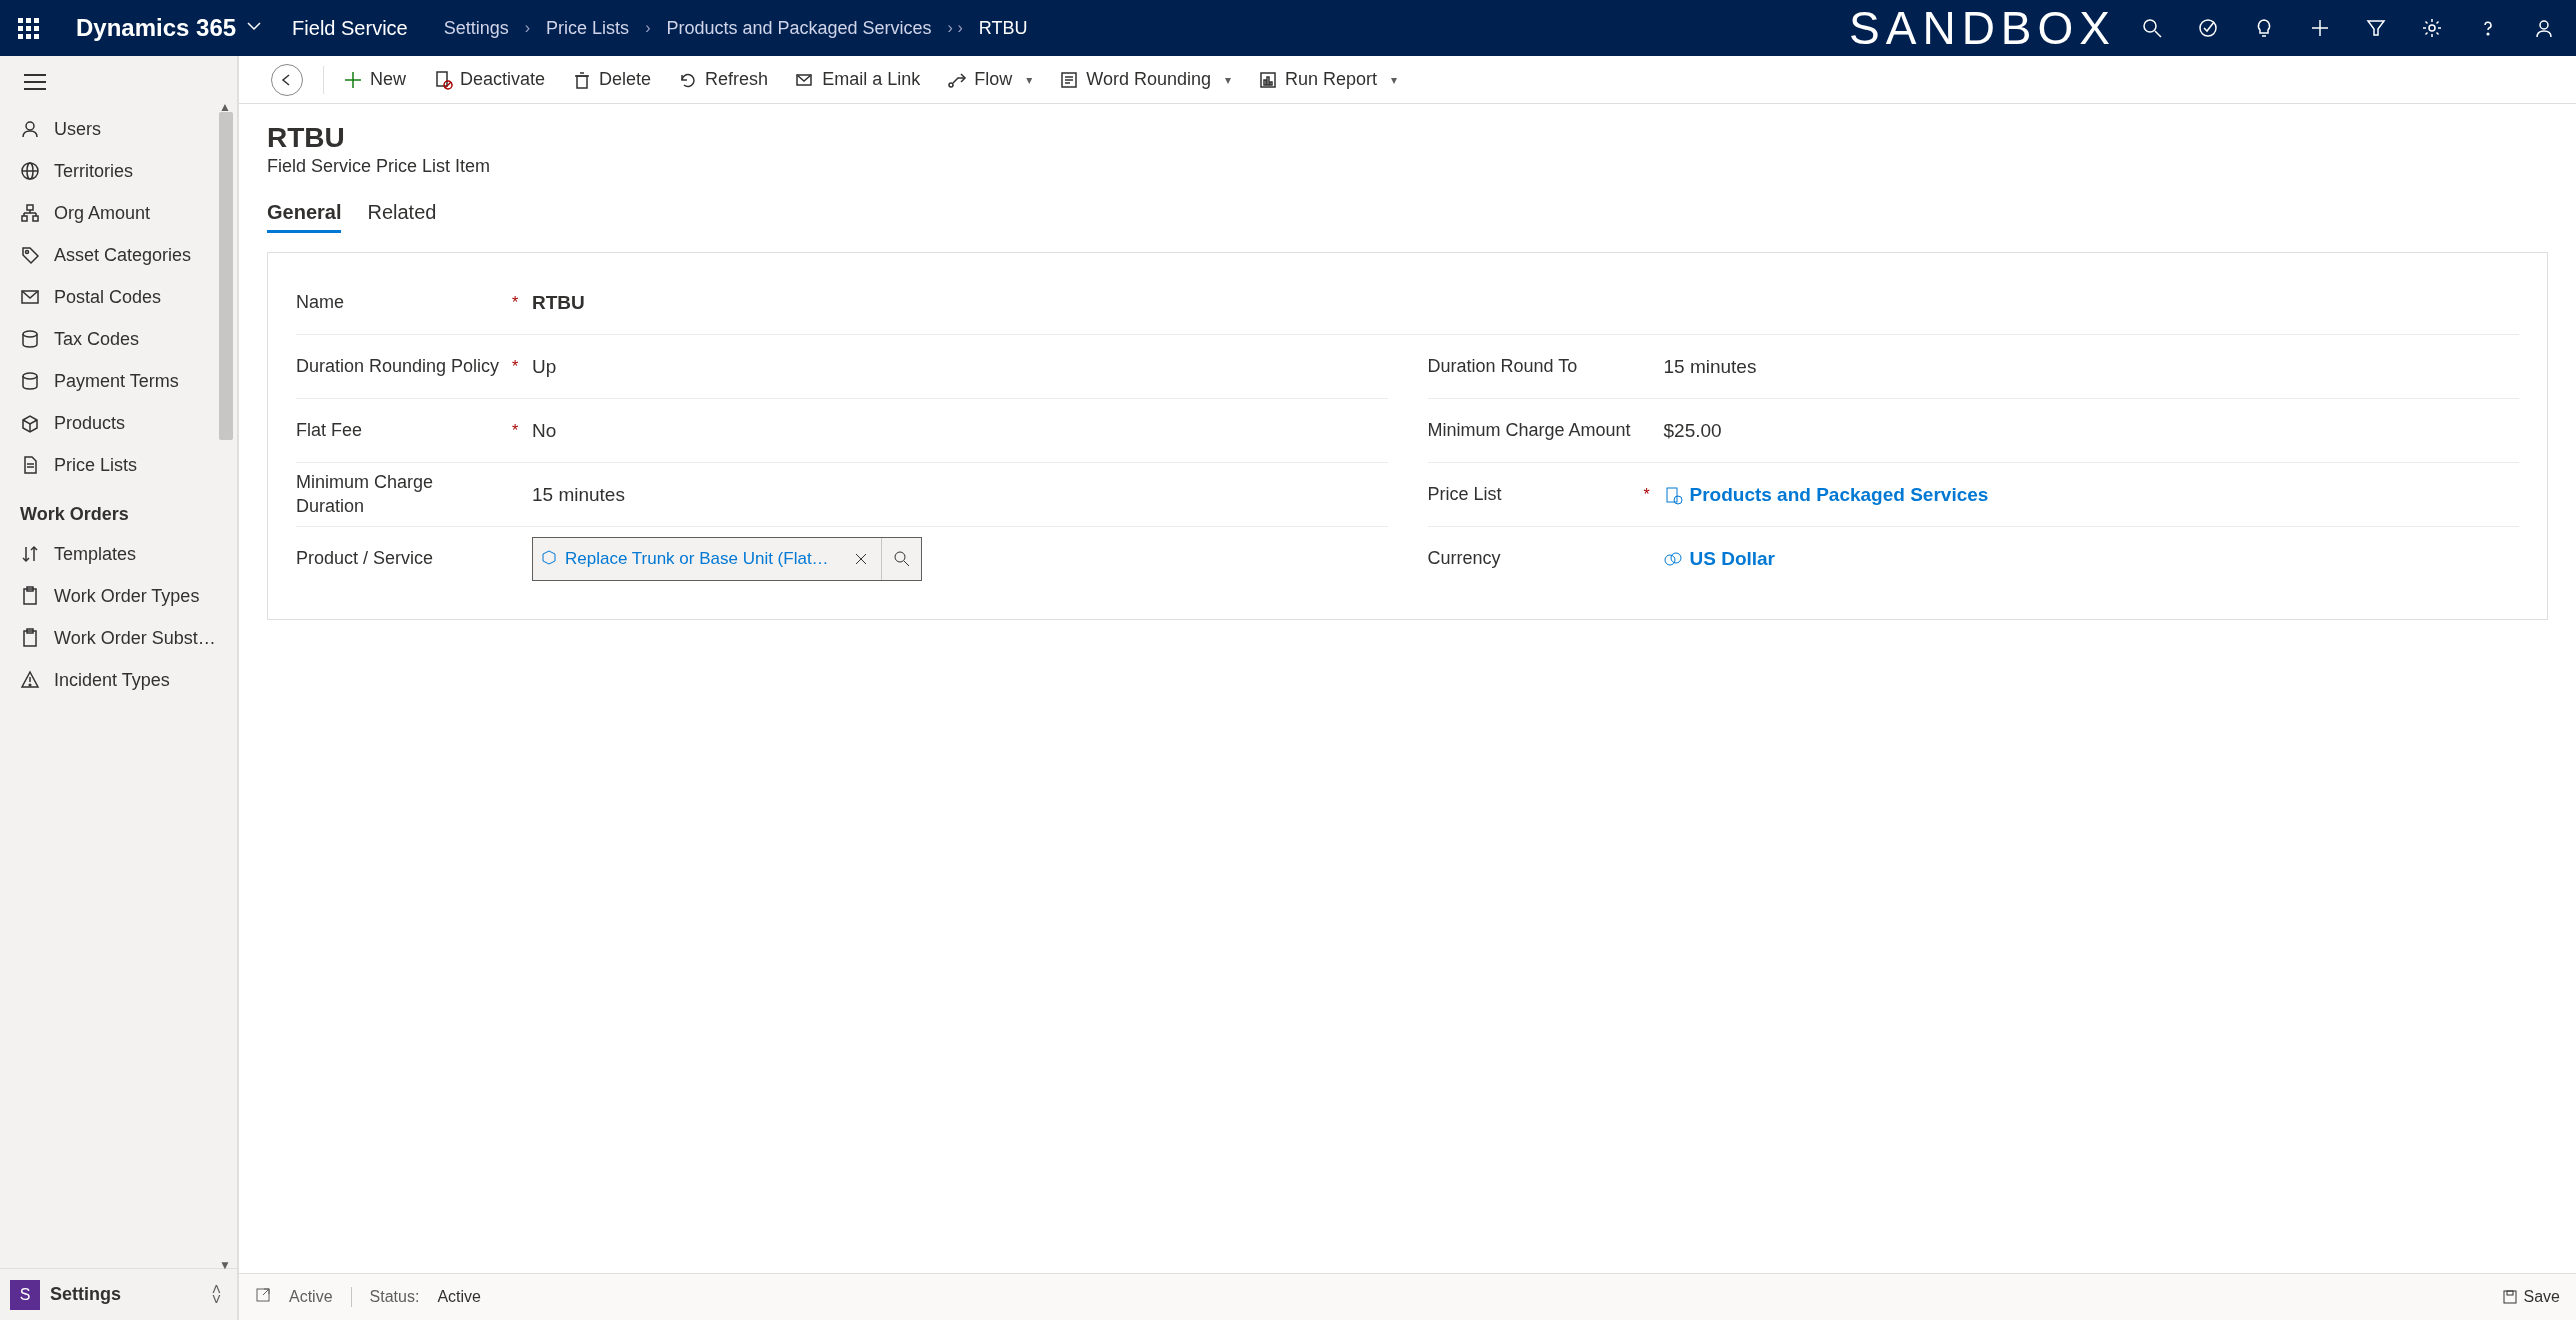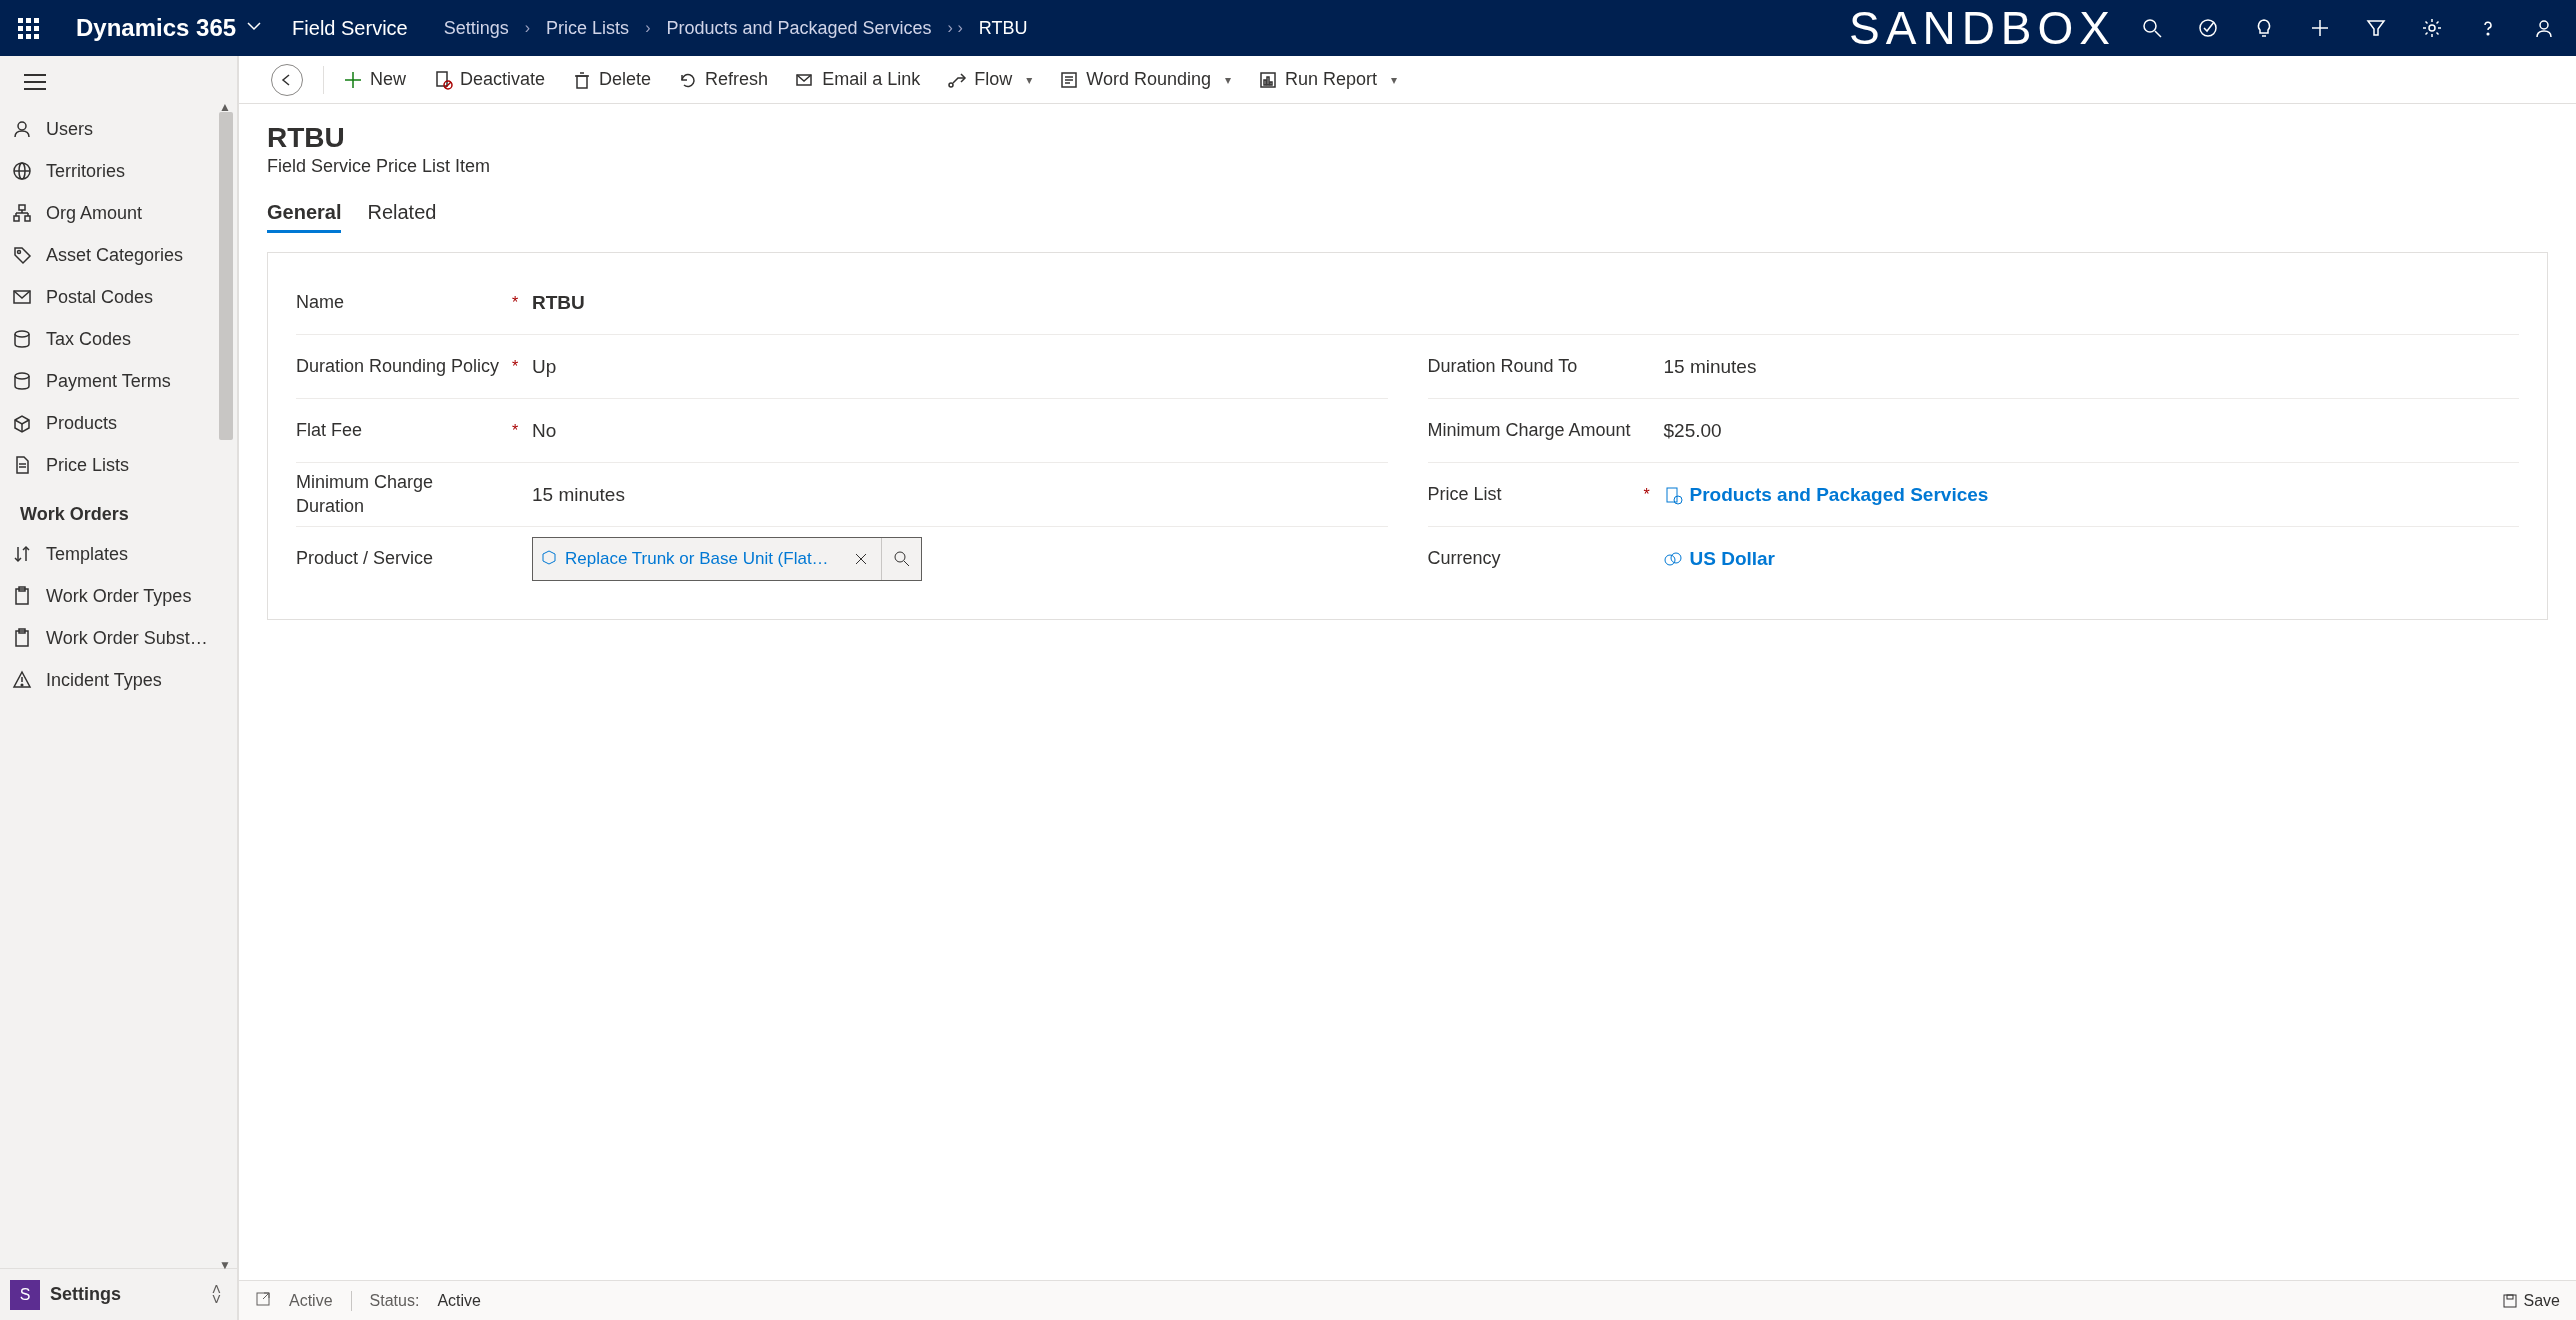--- a/index.html
+++ b/index.html
@@ -25,21 +25,21 @@
   
   
   .shell { display:flex; height:calc(100% - 56px); }
   
   
   .leftnav { width:238px; background:#f3f2f1; border-right:1px solid #e1dfdd; display:flex; flex-direction:column; position:relative;}
   .ham { height:52px; display:flex; align-items:center; padding-left:24px;}
   .ham-lines { width:22px;height:16px; display:flex; flex-direction:column; justify-content:space-between;}
   .ham-lines span{height:2px;background:#323130;}
   .nav-scroll { flex:1; overflow:hidden; position:relative;}
-  .nav-item { display:flex; align-items:center; height:42px; padding-left:8px; cursor:pointer; font-size:18px;}
+  .nav-item { display:flex; align-items:center; height:42px; padding-left:16px; cursor:pointer; font-size:18px;}
   .nav-item .ic { width:28px; display:flex; align-items:center; justify-content:center; margin-right:10px;}
   .nav-item .ic svg{ stroke:#323130; fill:none; stroke-width:1.5;}
   .nav-group { font-weight:600; font-size:18px; padding:18px 0 8px 20px;}
   .nav-scrollbar { position:absolute; right:4px; top:56px; width:14px; height:328px; background:#c8c6c4; border-radius:2px;}
   .nav-arrow { position:absolute; right:6px; width:12px; font-size:12px; color:#605e5c;}
   .nav-arrow.up{ top:44px;} .nav-arrow.down{ bottom:48px;}
   .area-switch { height:52px; border-top:1px solid #e1dfdd; display:flex; align-items:center; padding-left:10px; gap:10px;}
   .area-badge { width:30px;height:30px;background:#5c2d91;color:#fff;display:flex;align-items:center;justify-content:center;font-size:16px;}
   .area-label { font-weight:600; font-size:18px;}
   .area-chev { margin-left:auto; margin-right:16px; font-size:16px; line-height:10px; color:#605e5c;}
@@ -74,21 +74,21 @@
   .val.link { color:#0078d4; font-weight:600; display:flex; align-items:center; gap:8px;}
   .val.link svg{ stroke:#0078d4;}
   .val.bold { font-weight:600;}
   
   .lookup-box { display:flex; align-items:center; border:1px solid #605e5c; height:44px; width:390px; background:#f3f2f1;}
   .lookup-box .txt { color:#0078d4; font-size:17px; padding:0 8px; white-space:nowrap; overflow:hidden; text-overflow:ellipsis; flex:1;}
   .lookup-box .iconbtn { width:40px; height:100%; display:flex; align-items:center;justify-content:center; cursor:pointer;}
   .lookup-box .iconbtn.search { border-left:1px solid #c8c6c4;}
   
   
-  .statusbar { height:40px; border-top:1px solid #e1dfdd; background:#faf9f8; display:flex; align-items:center; padding:0 16px; font-size:16px; color:#605e5c; gap:18px;}
+  .statusbar { height:47px; border-top:1px solid #e1dfdd; background:#faf9f8; display:flex; align-items:center; padding:0 16px; font-size:16px; color:#605e5c; gap:18px;}
   .statusbar .sep2 { width:1px; height:20px; background:#c8c6c4;}
   .statusbar .save { margin-left:auto; display:flex; align-items:center; gap:6px; cursor:pointer; color:#323130;}
   
   svg { overflow:visible;}
 </style>
 </head>
 <body>
 
 <div class="topbar">
   <div class="waffle">

